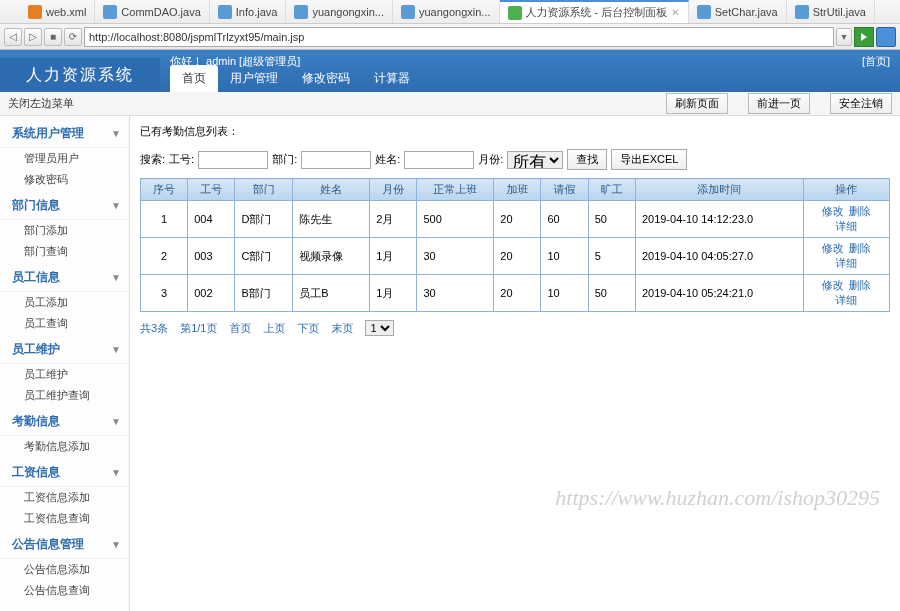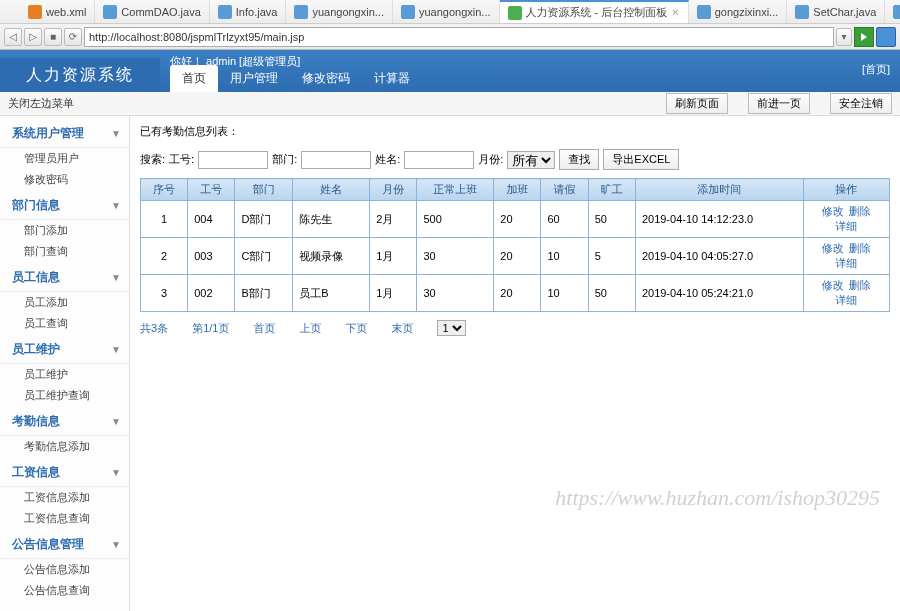--- a/index.html
+++ b/index.html
@@ -22,21 +22,21 @@
     .go-btn { width: 20px; height: 20px; background: #3a9d3a; border: 1px solid #2a7d2a; display: flex; align-items: center; justify-content: center; cursor: pointer; }
     .go-btn svg { fill: #fff; }
     .globe-btn { width: 20px; height: 20px; background: #4a90d9; border: 1px solid #3060a0; border-radius: 2px; cursor: pointer; }
     
     
     .app-header { height: 42px; background: linear-gradient(#3b7fc4, #2d6cb0); position: relative; }
     .logo-bar { position: absolute; left: 0; top: 8px; bottom: 0; width: 160px; background: #2d6cb0; display: flex; align-items: center; justify-content: center; }
     .logo-text { color: #fff; font-size: 16px; letter-spacing: 2px; font-weight: normal; }
     .welcome { position: absolute; left: 170px; top: 4px; color: #fff; font-size: 11px; }
     .welcome a { color: #fff; }
-    .home-link { position: absolute; right: 10px; top: 12px; color: #fff; font-size: 11px; }
+    .home-link { position: absolute; right: 10px; top: 4px; color: #fff; font-size: 11px; }
     .nav-tabs { position: absolute; left: 170px; bottom: 0; display: flex; }
     .nav-tab { padding: 5px 12px; color: #fff; font-size: 12px; cursor: pointer; }
     .nav-tab.active { background: #fff; color: #333; border-radius: 3px 3px 0 0; }
     
     
     .sub-bar { height: 24px; background: #f5f5f5; border-bottom: 1px solid #ddd; display: flex; align-items: center; padding: 0 8px; font-size: 11px; color: #333; }
     .sub-bar-right { margin-left: auto; display: flex; gap: 20px; }
     .sub-btn { border: 1px solid #bbb; background: linear-gradient(#fdfdfd,#eee); padding: 2px 8px; font-size: 11px; cursor: pointer; }
     
     
@@ -46,30 +46,30 @@
     .menu-head { display: flex; align-items: center; justify-content: space-between; padding: 5px 8px 5px 12px; color: #2d6cb0; font-weight: bold; font-size: 12px; border-bottom: 1px solid #eee; cursor: pointer; }
     .menu-head .arrow { color: #888; font-size: 10px; }
     .menu-item { padding: 3px 8px 3px 24px; font-size: 11px; color: #444; cursor: pointer; }
     .menu-item.active { background: #e0e0e0; }
     
     .content { flex: 1; padding: 8px 10px; background: #fff; overflow: auto; }
     .list-title { font-size: 11px; margin-bottom: 10px; }
     
     .search-row { display: flex; align-items: center; gap: 4px; font-size: 11px; margin-bottom: 8px; flex-wrap: wrap; }
     .search-row input[type="text"] { border: 1px solid #aaa; height: 18px; width: 70px; padding: 0 2px; font-size: 11px; }
-    .search-row select { border: 1px solid #aaa; height: 18px; font-size: 13px; }
+    .search-row select { border: 1px solid #aaa; height: 18px; font-size: 17px; }
     .action-btn { border: 1px solid #aaa; background: linear-gradient(#fdfdfd,#eee); padding: 2px 8px; font-size: 11px; cursor: pointer; }
     
     .data-table { width: 100%; border-collapse: collapse; font-size: 11px; }
     .data-table th, .data-table td { border: 1px solid #8db3d9; padding: 3px 6px; text-align: left; }
     .data-table th { background: linear-gradient(#d6e7f7,#b8d4ee); color: #2a5a8a; font-weight: normal; text-align: center; }
     .data-table td.center { text-align: center; }
     .op-links a { color: #2d6cb0; margin: 0 1px; cursor: pointer; }
     
-    .pager { margin-top: 8px; font-size: 11px; color: #2d6cb0; display: flex; align-items: center; gap: 24px; }
+    .pager { margin-top: 8px; font-size: 11px; color: #2d6cb0; display: flex; align-items: center; gap: 12px; }
     .pager a { color: #2d6cb0; cursor: pointer; }
     .pager select { border: 1px solid #aaa; font-size: 11px; }
     
     .watermark { position: absolute; right: 20px; bottom: 100px; font-size: 22px; color: rgba(120,120,120,0.35); font-family: Liberation Serif, serif; font-style: italic; pointer-events: none; }
   </style>
 </head>
 <body>
 
 <div class="ide-tabs">
   <div id="ide-tabs-container" style="display:flex;height:100%;">
@@ -90,24 +90,20 @@
         <span>yuangongxin...</span>
       </div>
       <div class="ide-tab">
         <span class="ico ico-java"></span>
         <span>yuangongxin...</span>
       </div>
       <div class="ide-tab active">
         <span class="ico ico-web"></span>
         <span>人力资源系统 - 后台控制面板</span>
         <span class="tab-close">✕</span>
-      </div>
-      <div class="ide-tab">
-        <span class="ico ico-java"></span>
-        <span>gongzixinxi...</span>
       </div>
       <div class="ide-tab">
         <span class="ico ico-java"></span>
         <span>SetChar.java</span>
       </div>
       <div class="ide-tab">
         <span class="ico ico-java"></span>
         <span>StrUtil.java</span>
       </div>
     </div>

